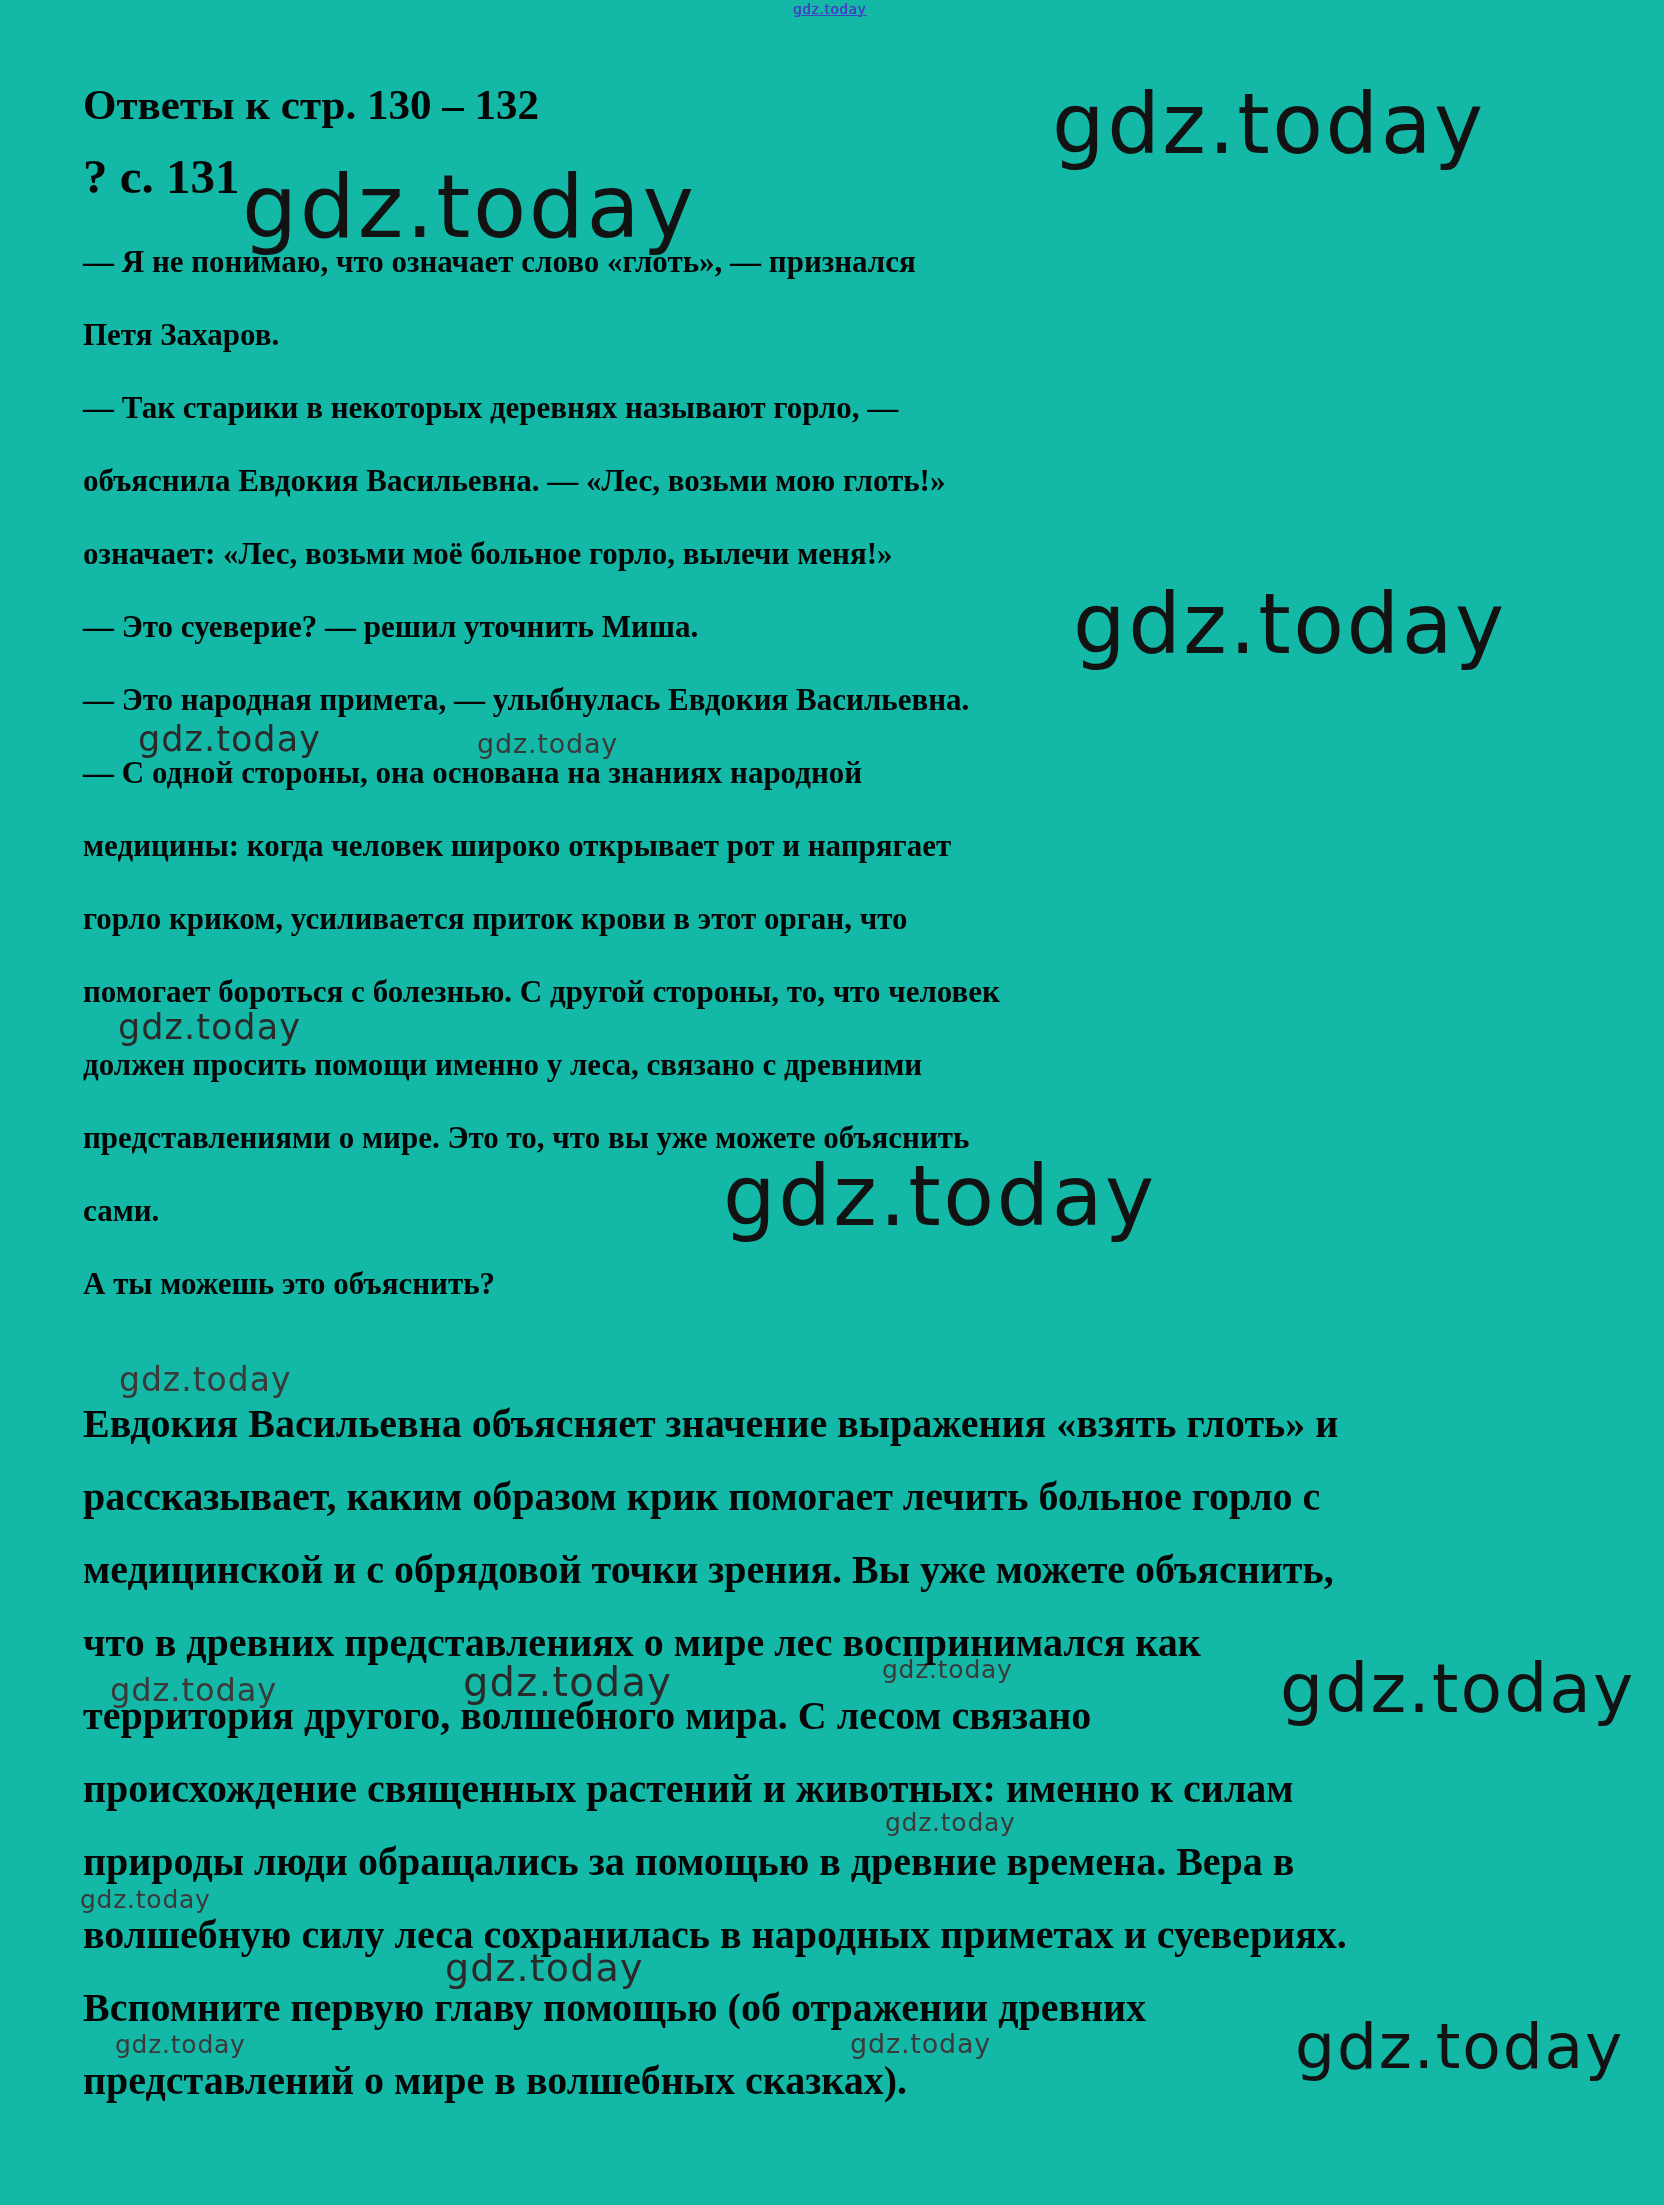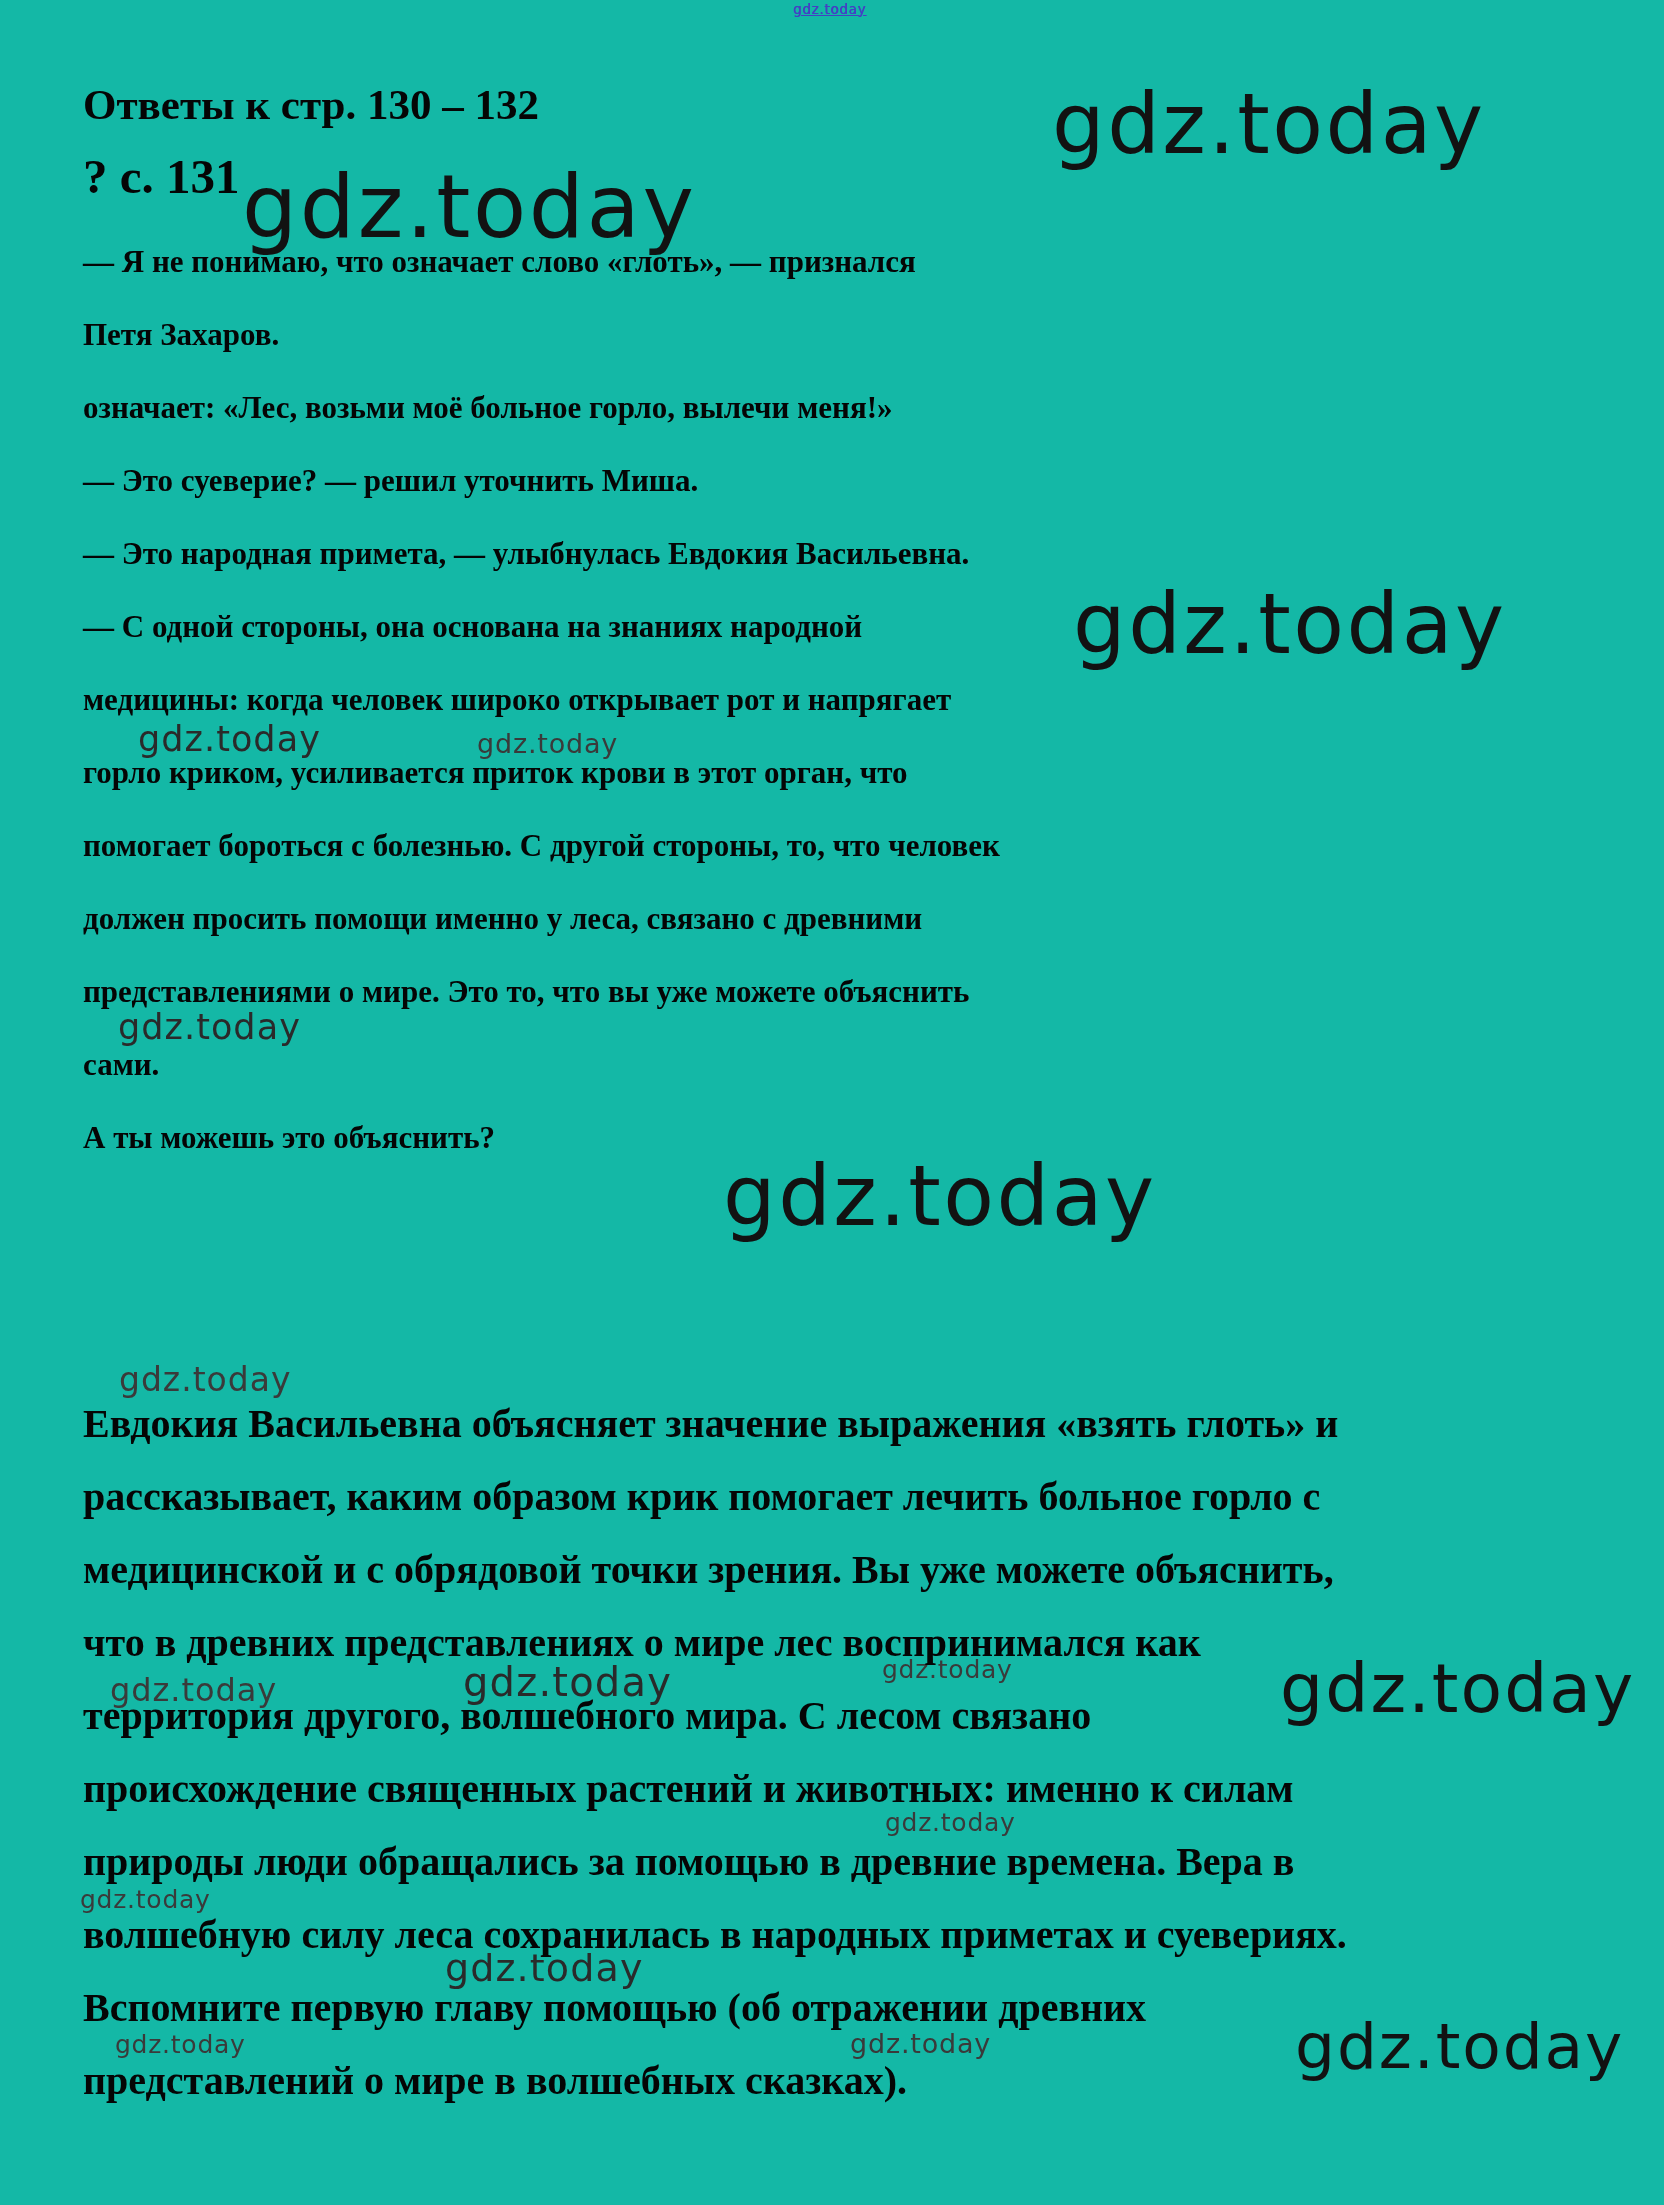--- a/index.html
+++ b/index.html
@@ -56,20 +56,22 @@
 
   <a class="top-link" href="#" style="color: rgb(68, 64, 196);">gdz.today</a>
 
   <div class="page-title">Ответы к стр. 130 – 132</div>
 
   <div class="page-ref">? с. 131</div>
 
   <div class="textblock dialogue-block">
       <div class="t-line">— Я не понимаю, что означает слово «глоть», — признался</div>
       <div class="t-line">Петя Захаров.</div>
+      <div class="t-line">— Так старики в некоторых деревнях называют горло, —</div>
+      <div class="t-line">объяснила Евдокия Васильевна. — «Лес, возьми мою глоть!»</div>
       <div class="t-line">означает: «Лес, возьми моё больное горло, вылечи меня!»</div>
       <div class="t-line">— Это суеверие? — решил уточнить Миша.</div>
       <div class="t-line">— Это народная примета, — улыбнулась Евдокия Васильевна.</div>
       <div class="t-line">— С одной стороны, она основана на знаниях народной</div>
       <div class="t-line">медицины: когда человек широко открывает рот и напрягает</div>
       <div class="t-line">горло криком, усиливается приток крови в этот орган, что</div>
       <div class="t-line">помогает бороться с болезнью. С другой стороны, то, что человек</div>
       <div class="t-line">должен просить помощи именно у леса, связано с древними</div>
       <div class="t-line">представлениями о мире. Это то, что вы уже можете объяснить</div>
       <div class="t-line">сами.</div>

